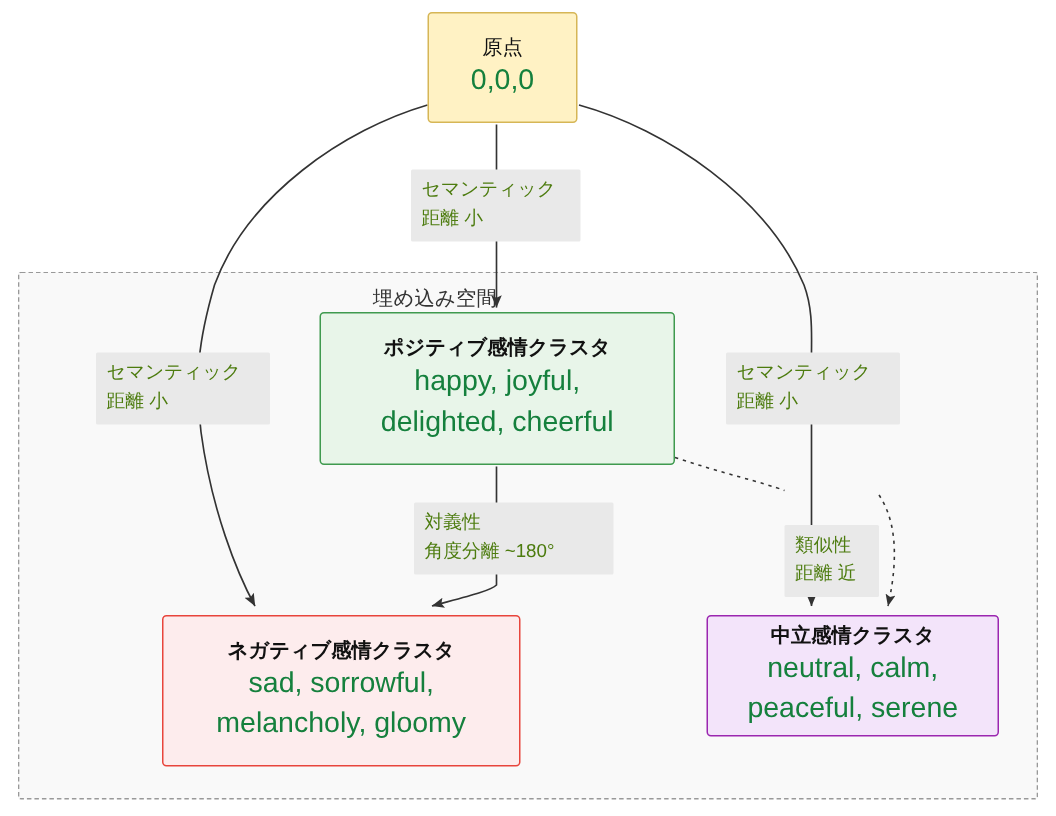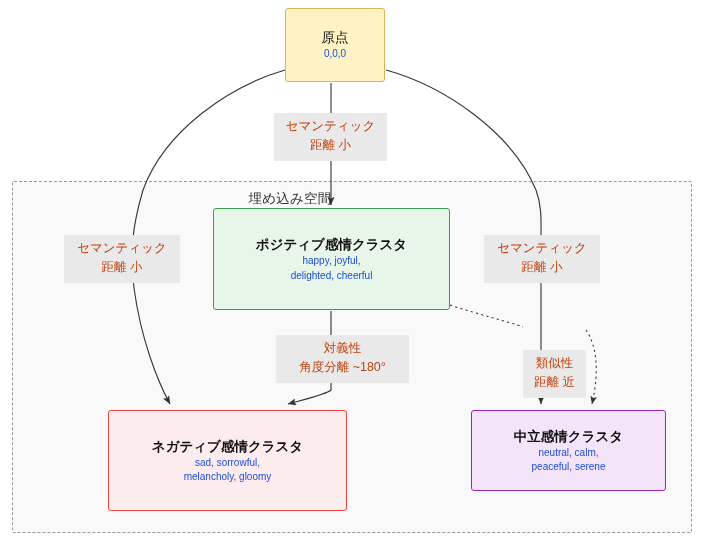--- a/index.html
+++ b/index.html
@@ -58,22 +58,22 @@
     line-height: 1.42;
   }
   .node .title {
     font-size: 13.5px;
     color: #111111;
   }
   .node .title.bold {
     font-weight: bold;
   }
   .node .sub {
-    font-size: 10px;
-    color: #1d4ed8;
+    font-size: 19px;
+    color: #15803d;
   }
   
   #node-origin {
     left: 285px; top: 8px; width: 100px; height: 74px;
     background: #fff2c4;
     border: 1.6px solid #d6b656;
   }
   #node-positive {
     left: 213px; top: 208px; width: 237px; height: 102px;
     background: #e8f5e9;
@@ -86,24 +86,24 @@
   }
   #node-neutral {
     left: 471px; top: 410px; width: 195px; height: 81px;
     background: #f3e4fa;
     border: 1.8px solid #9b27b0;
   }
   .edge-label {
     position: absolute;
     box-sizing: border-box;
     background: #e9e9e9;
-    color: #c2410c;
+    color: #4d7c0f;
     font-size: 12.5px;
     line-height: 1.55;
-    text-align: center;
+    text-align: left;
     padding: 4px 7px 5px 7px;
     border-radius: 1px;
     white-space: pre-line;
   }
   #lbl-origin-pos  { left: 274px; top: 113px; width: 113px; }
   #lbl-origin-neg  { left: 64px;  top: 235px; width: 116px; }
   #lbl-origin-neu  { left: 484px; top: 235px; width: 116px; }
   #lbl-antonym     { left: 276px; top: 335px; width: 133px; }
   #lbl-similar     { left: 523px; top: 314px; width: 63px; margin-top: 36px; }
 </style>

